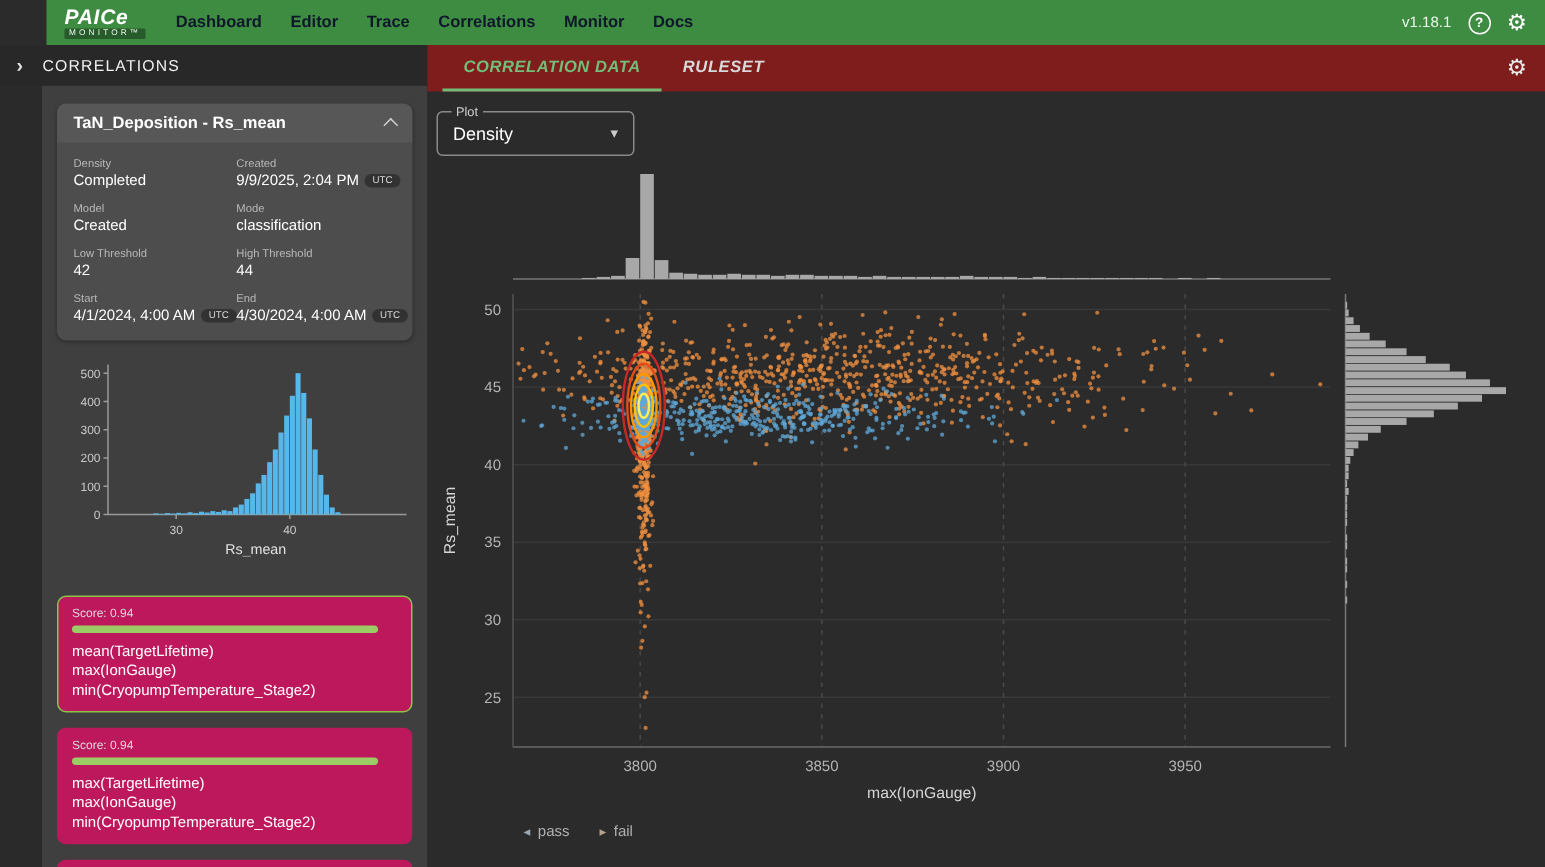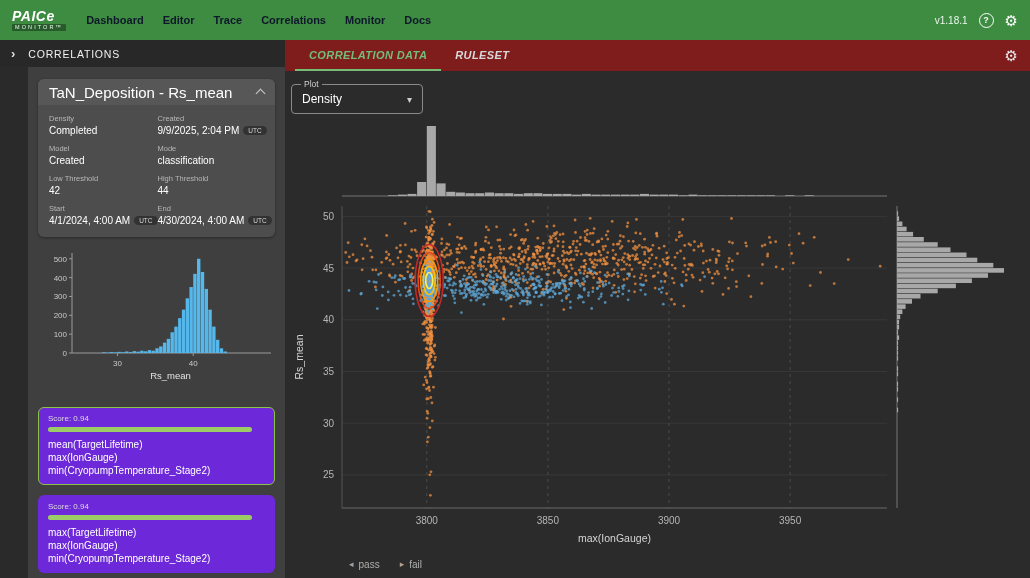--- a/index.html
+++ b/index.html
@@ -1,21 +1,21 @@
 <!DOCTYPE html>
 <html><head>
 <meta charset="utf-8">
 <style>
   *{box-sizing:border-box;margin:0;padding:0;}
   html,body{width:1030px;height:578px;overflow:hidden;background:#2b2b2b;
     font-family:"Liberation Sans","DejaVu Sans",sans-serif;}
   .app{width:1030px;height:578px;display:flex;flex-direction:column;}
 
   
-  .navbar{height:40px;background:#3d8c42;display:flex;align-items:center;padding:0 12px;flex:none;}
+  .navbar{height:30px;background:#3d8c42;display:flex;align-items:center;padding:0 12px;flex:none;margin-left:31px;}
   .logo{display:flex;flex-direction:column;align-items:flex-start;line-height:1;margin-right:20px;cursor:pointer;}
   .logo-top{font-style:italic;font-weight:900;font-size:14px;letter-spacing:.5px;color:#fff;}
   .logo-bottom{font-size:5.5px;letter-spacing:2.1px;color:#eaf6ea;background:rgba(0,0,0,.35);padding:1px 3px;margin-top:1px;border-radius:1px;}
   .nav-items{display:flex;align-items:center;}
   .nav-item{color:#0f172a;font-size:11px;font-weight:700;margin-right:19px;cursor:pointer;white-space:nowrap;}
   .nav-right{margin-left:auto;display:flex;align-items:center;gap:11px;color:#fff;}
   .version{font-size:10px;color:#ecf7ec;}
   .help-icon{width:15px;height:15px;border:1.5px solid #fff;border-radius:50%;font-size:9px;font-weight:700;display:flex;align-items:center;justify-content:center;cursor:pointer;}
   .gear{font-size:15px;color:#fff;cursor:pointer;line-height:1;}
 
@@ -24,32 +24,32 @@
   .sidebar{width:285px;flex:none;display:flex;flex-direction:column;background:#2a2a2a;}
   .sidebar-top{height:27px;flex:none;display:flex;align-items:center;gap:13px;padding:0 11px;background:#282828;}
   .collapse-chevron{color:#e0e0e0;font-size:13px;font-weight:700;cursor:pointer;line-height:1;}
   .sidebar-title{color:#f0f0f0;font-size:10.5px;letter-spacing:.8px;}
   .sidebar-body{flex:1;display:flex;overflow:hidden;}
   .sidebar-rail{width:28px;flex:none;background:#2a2a2a;}
   .sidebar-panel{flex:1;background:#3f3f3f;padding:12px 10px;overflow:hidden;}
 
   
   .detail-card{background:#4d4d4d;border-radius:6px;overflow:hidden;box-shadow:0 1px 3px rgba(0,0,0,.35);}
-  .detail-card-header{background:#575757;height:26px;display:flex;align-items:center;justify-content:space-between;padding:0 11px;font-size:15px;color:#fff;cursor:pointer;}
+  .detail-card-header{background:#575757;height:26px;display:flex;align-items:center;justify-content:space-between;padding:0 11px;font-size:11px;color:#fff;cursor:pointer;font-weight:bold;}
   .chev-up{width:7px;height:7px;border-left:1.5px solid #ccc;border-top:1.5px solid #ccc;transform:rotate(45deg);margin-top:3px;}
   .detail-grid{display:grid;grid-template-columns:1.05fr 1fr;padding:9px 11px 11px;row-gap:8px;}
   .field-label{font-size:7.5px;color:#b8b8b8;margin-bottom:2px;}
   .field-value{font-size:10px;color:#fff;display:flex;align-items:center;gap:4px;white-space:nowrap;}
   .utc-badge{background:#323232;border-radius:7px;font-size:6.5px;padding:1px 5px;color:#d8d8d8;flex:none;}
 
   
   .sidebar-hist{margin-top:10px;height:150px;}
 
   
-  .score-card{background:#6d28d9;border-radius:6px;margin-top:10px;padding:6px 9px 7px;border:1.5px solid transparent;cursor:pointer;}
+  .score-card{background:#be185d;border-radius:6px;margin-top:10px;padding:6px 9px 7px;border:1.5px solid transparent;cursor:pointer;}
   .score-card.selected{border-color:#8bc34a;}
   .score-label{font-size:8px;color:#dcdcdc;}
   .score-bar{height:5px;background:#9ccc65;border-radius:2.5px;margin:4px 0 6px;}
   .signal-line{font-size:10px;color:#fff;line-height:13px;white-space:nowrap;}
 
   
   .main{flex:1;display:flex;flex-direction:column;background:#2b2b2b;min-width:0;}
   .tabbar{height:31px;flex:none;background:#7f1d1d;display:flex;align-items:center;padding:0 6px 0 10px;font-style:italic;}
   .tab{font-size:11px;font-weight:700;letter-spacing:.4px;color:#d8d8d8;padding:0 14px;height:31px;display:flex;align-items:center;border-bottom:2px solid transparent;cursor:pointer;}
   .tab.active{color:#74bd79;border-bottom-color:#74bd79;}

